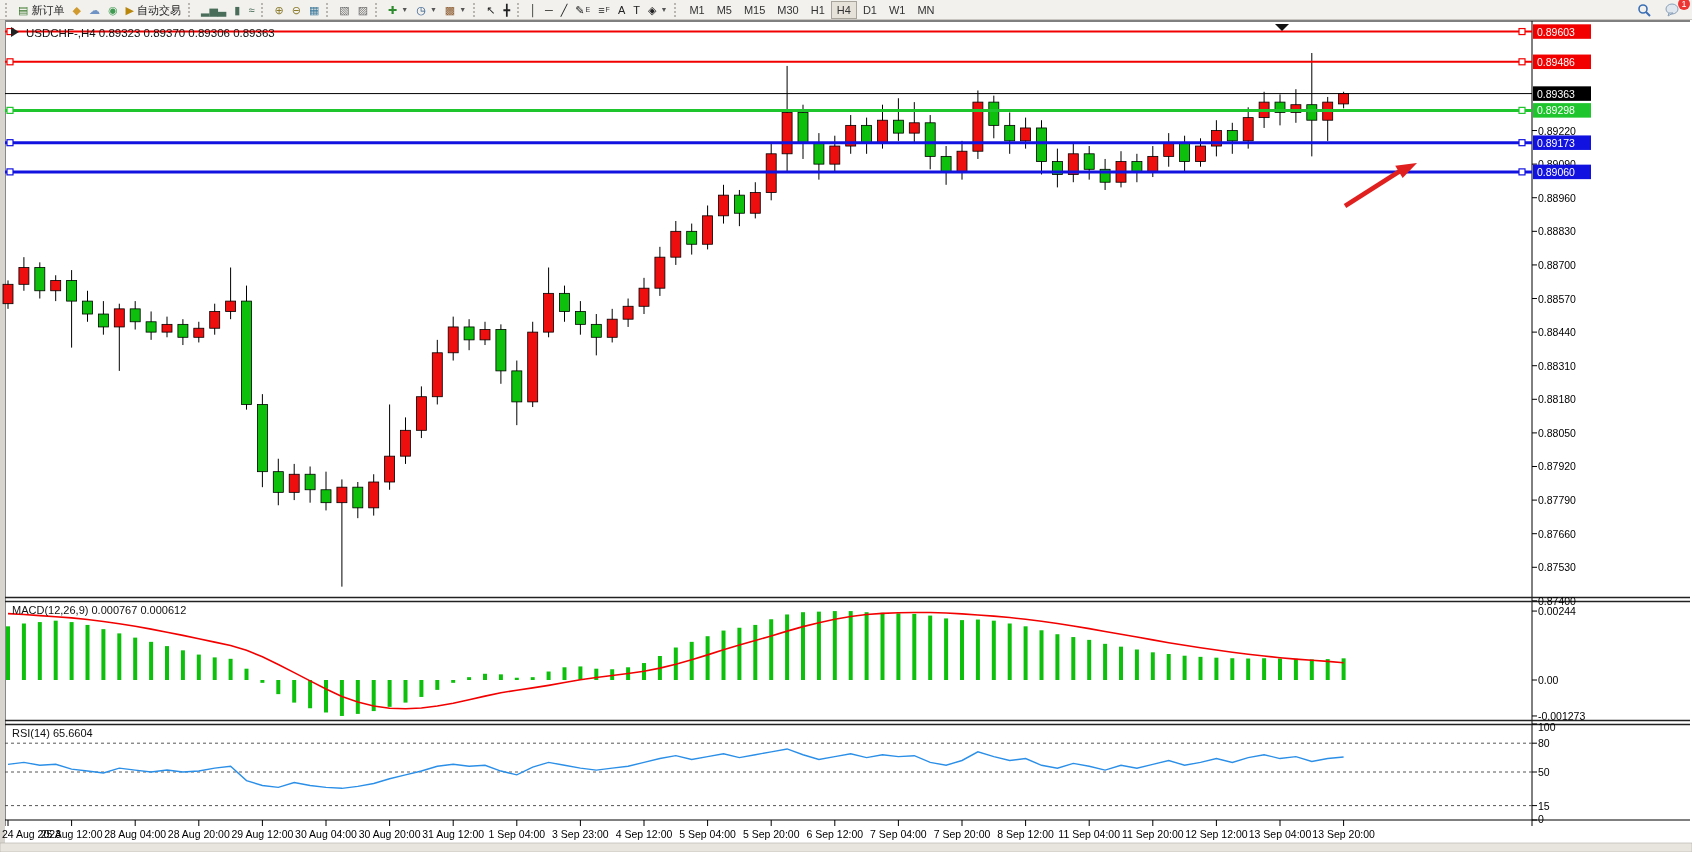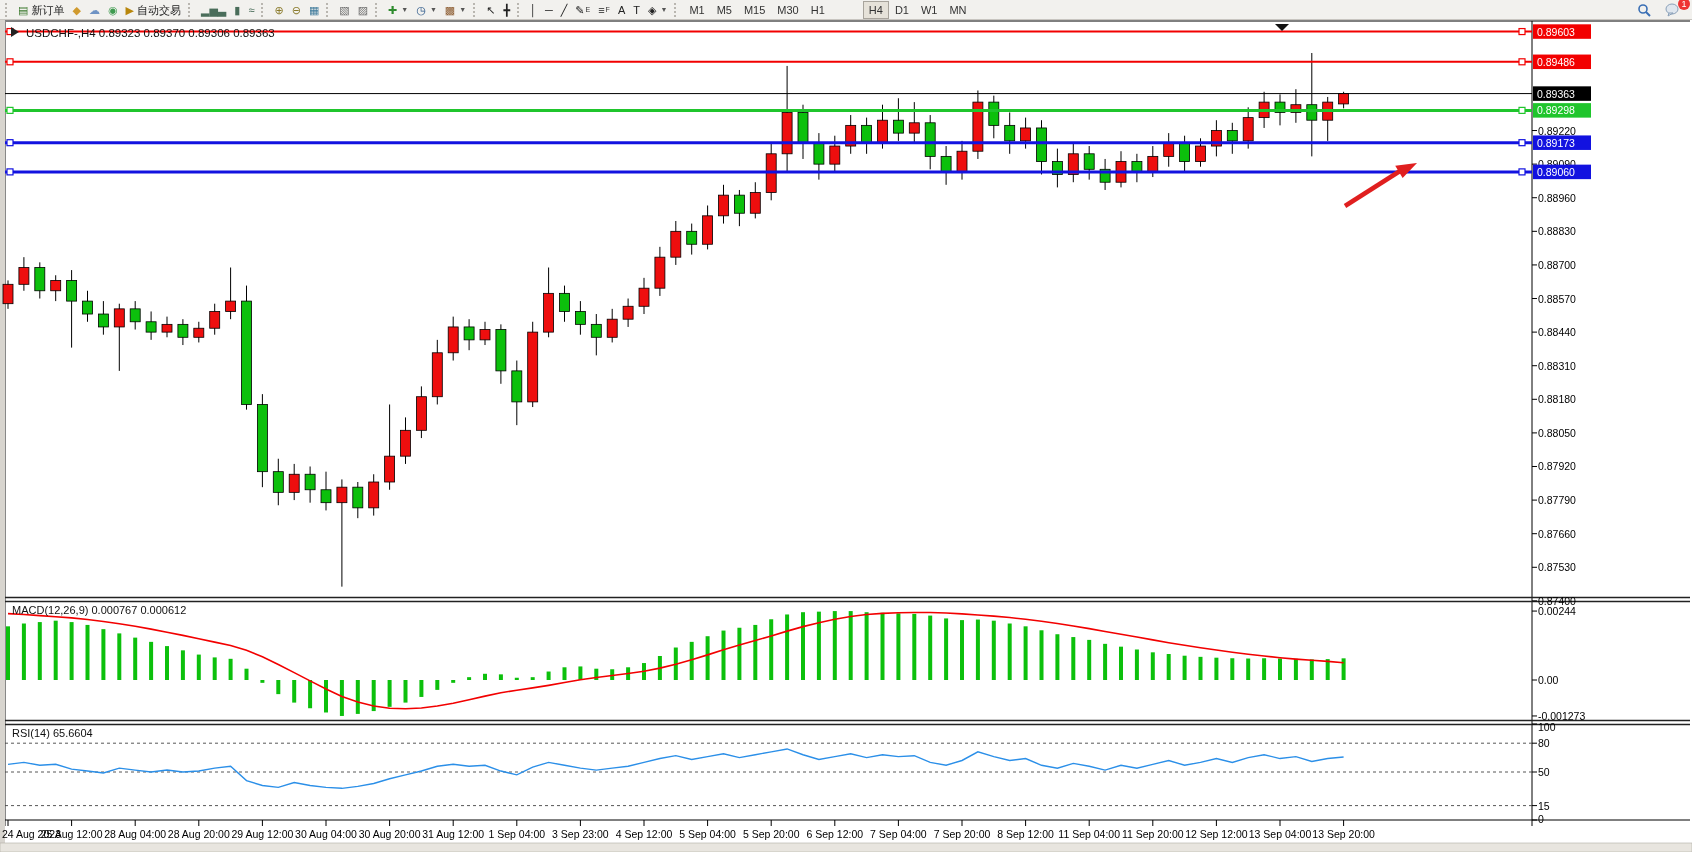--- a/index.html
+++ b/index.html
@@ -7,21 +7,21 @@
   #toolbar{position:absolute;top:0;left:0;width:1692px;height:20px;background:#f2f1ee;
     border-bottom:1px solid #c8c5c0;display:flex;align-items:center;font-size:11px;color:#222;
     box-sizing:border-box;padding:0 2px;}
   .grip{width:4px;height:14px;margin:0 3px;border-left:2px dotted #b9b6b0;}
   .tb{display:flex;align-items:center;gap:3px;height:18px;padding:0 3px;border:1px solid transparent;
     background:transparent;font-family:inherit;font-size:11px;color:#222;cursor:default;line-height:16px;}
   .tb .ic{font-size:11px;line-height:16px;}
   .tb .dd{font-size:7px;color:#555;margin-left:1px;}
   .tb .sub{font-size:7px;color:#333;margin-left:-2px;align-self:flex-end;}
   .tb.tf{padding:0 5px;color:#333;}
-  .tb.tf.active{background:#e6e2d9;border:1px solid #a8a49c;margin-left:32px;}
+  .tb.tf.active{background:#e6e2d9;border:1px solid #a8a49c;}
   #tb-right{margin-left:auto;display:flex;align-items:center;gap:6px;padding-right:6px;}
   .badge{position:absolute;top:-4px;right:-7px;background:#e33;color:#fff;border-radius:50%;
     width:12px;height:12px;font-size:9px;line-height:12px;text-align:center;}
   #chat-btn{position:relative;}
   #chart-svg{position:absolute;top:20px;left:0;}
   svg text{font-family:"Liberation Sans", sans-serif;}
 </style>
 </head>
 <body>
 

